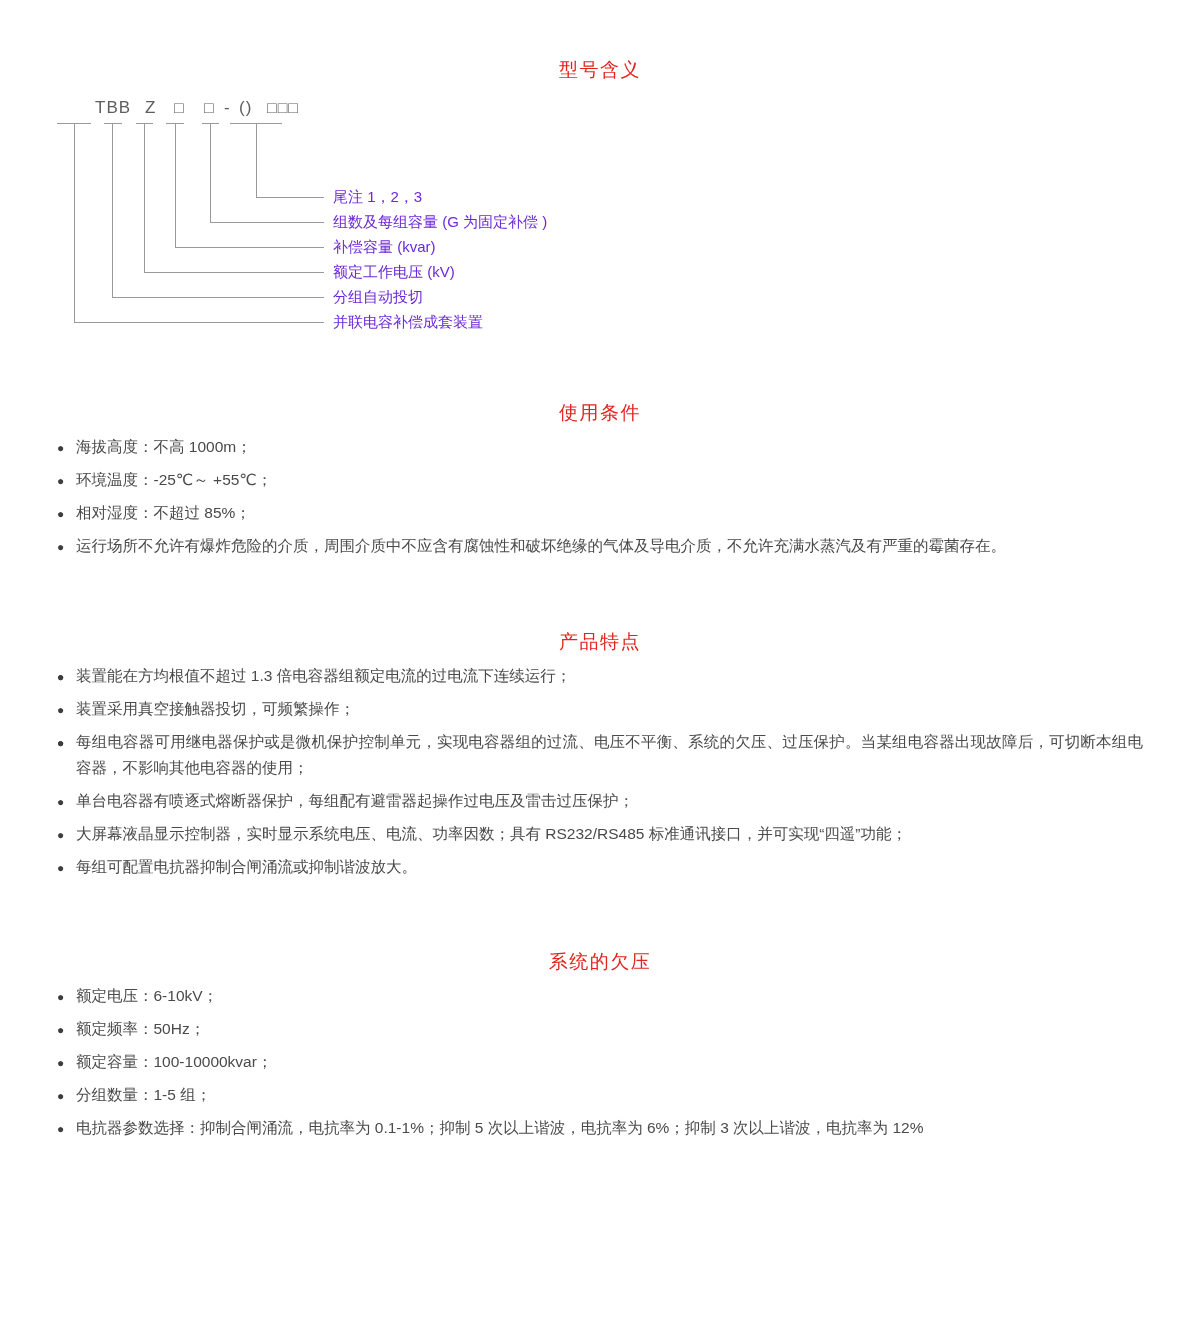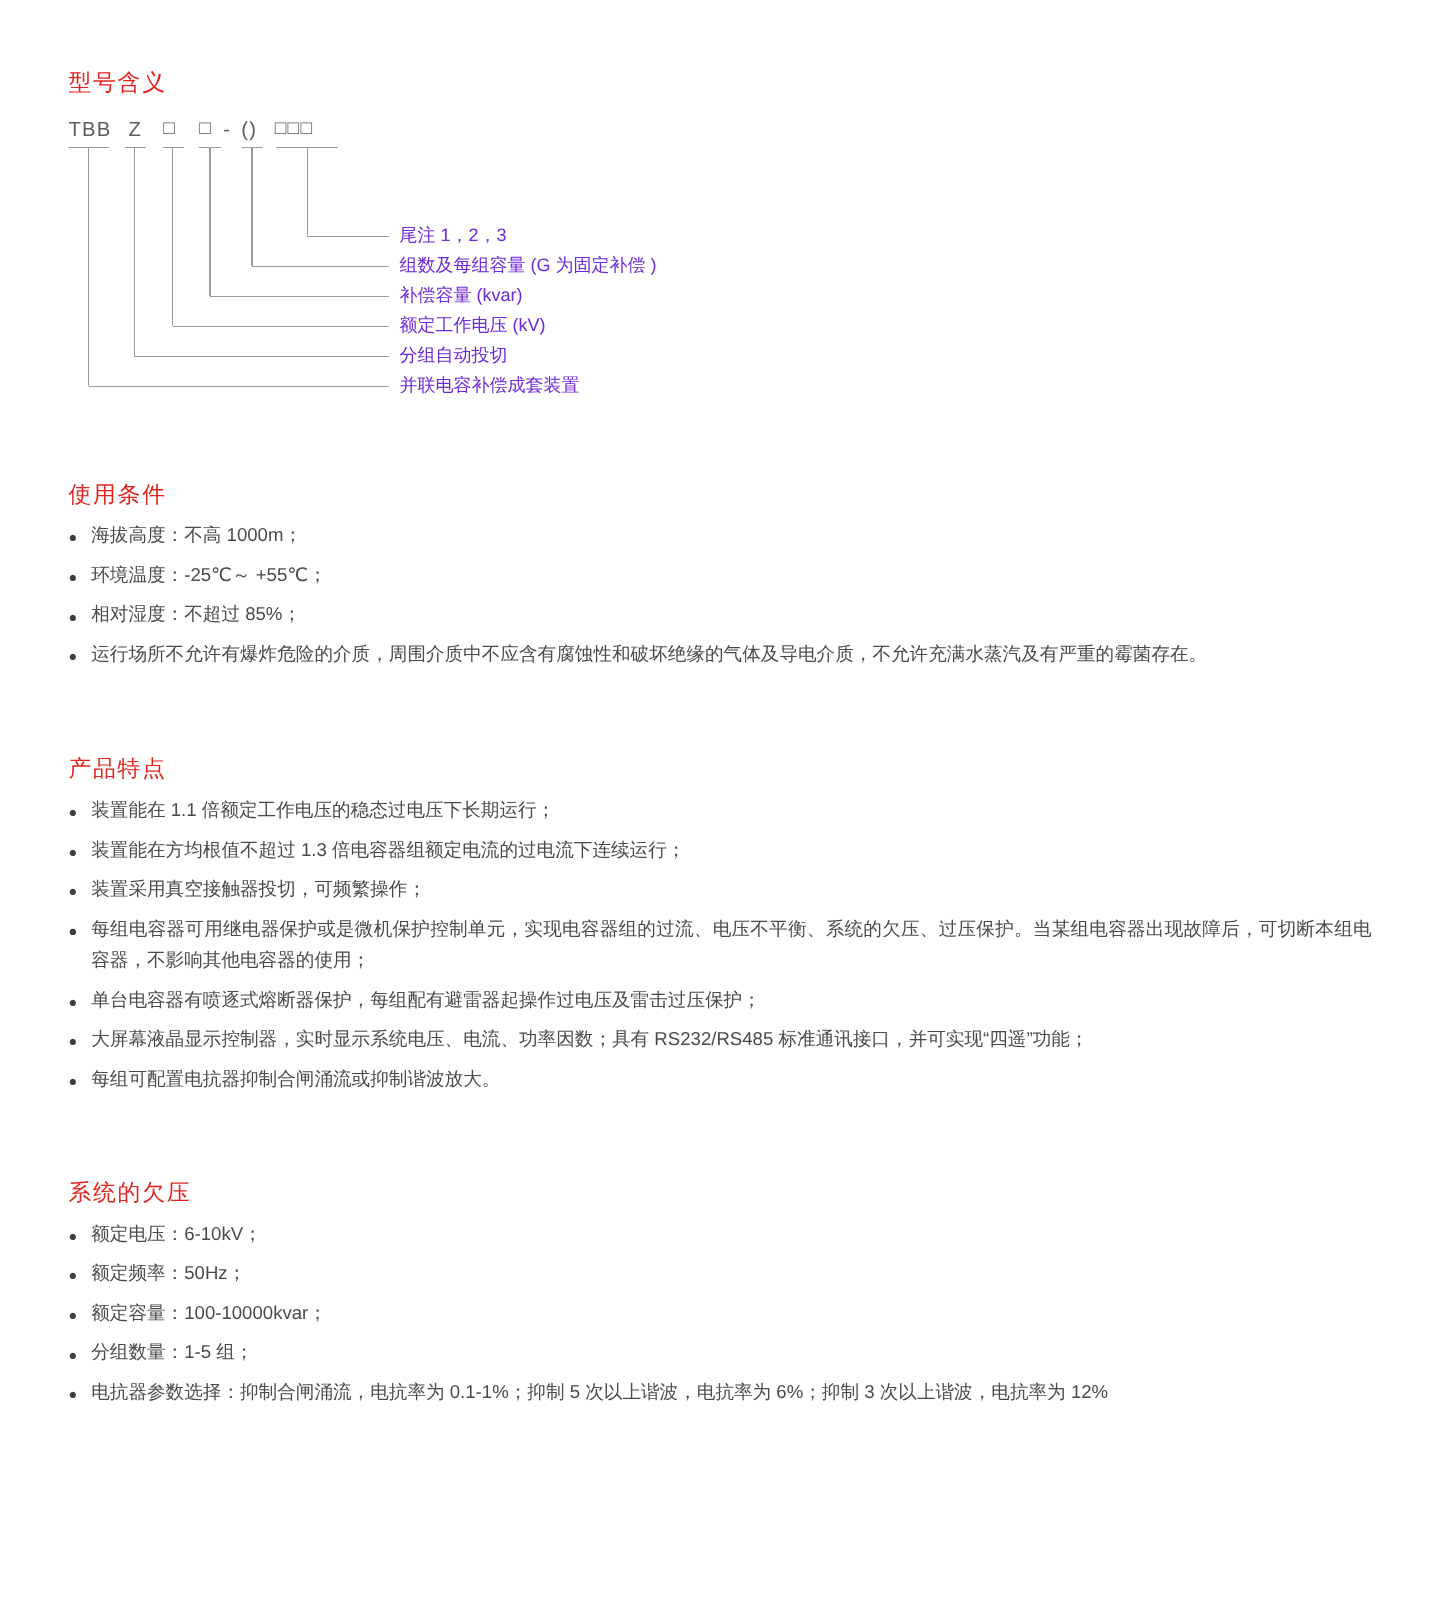--- a/index.html
+++ b/index.html
@@ -11,33 +11,35 @@
     overflow:hidden;
   }
   .page { padding:58px 57px 40px 57px; }
 
   .sec-title {
     color:#e2241e;
     font-size:19px;
     line-height:24px;
     font-weight:500;
     letter-spacing:1.5px;
+    text-align:center;
   }
   .sec-title.h-model  { margin-bottom:15px; }
   .sec-title.h-usage  { margin-top:64px; }
   .sec-title.h-feat   { margin-top:71px; }
   .sec-title.h-param  { margin-top:70px; }
 
   
   .diagram { position:relative; height:240px; }
   .code-part {
     position:absolute; top:0;
     font-size:17px; line-height:22px;
     color:#5e5e5e; letter-spacing:1px;
     white-space:nowrap;
+    margin-left:38px;
   }
   .cp0 { left:0px; }
   .cp1 { left:50px; }
   .cp2 { left:79px;  font-size:16px; }
   .cp3 { left:109px; font-size:16px; }
   .cp4 { left:129px; }
   .cp5 { left:144px; }
   .cp6 { left:172px; font-size:16px; letter-spacing:1px; }
   .diagram svg { position:absolute; left:0; top:24px; }
   .dlabel {
@@ -126,21 +128,21 @@
   <h2 class="sec-title h-usage">使用条件</h2>
   <ul class="bullets">
     <li><span class="dot">●</span><span>海拔高度：不高 1000m；</span></li>
     <li><span class="dot">●</span><span>环境温度：-25℃～ +55℃；</span></li>
     <li><span class="dot">●</span><span>相对湿度：不超过 85%；</span></li>
     <li><span class="dot">●</span><span>运行场所不允许有爆炸危险的介质，周围介质中不应含有腐蚀性和破坏绝缘的气体及导电介质，不允许充满水蒸汽及有严重的霉菌存在。</span></li>
   </ul>
 
   <h2 class="sec-title h-feat">产品特点</h2>
   <ul class="bullets">
-    <li><span class="dot">●</span><span>装置能在 1.1 倍额定工作电压的稳态过电压下长期运行；</span></li>
+    <li><span class="dot">●</span></li>
     <li><span class="dot">●</span><span>装置能在方均根值不超过 1.3 倍电容器组额定电流的过电流下连续运行；</span></li>
     <li><span class="dot">●</span><span>装置采用真空接触器投切，可频繁操作；</span></li>
     <li><span class="dot">●</span></li>
     <li><span class="dot">●</span><span>每组电容器可用继电器保护或是微机保护控制单元，实现电容器组的过流、电压不平衡、系统的欠压、过压保护。当某组电容器出现故障后，可切断本组电容器，不影响其他电容器的使用；</span></li>
     <li><span class="dot">●</span><span>单台电容器有喷逐式熔断器保护，每组配有避雷器起操作过电压及雷击过压保护；</span></li>
     <li><span class="dot">●</span><span>大屏幕液晶显示控制器，实时显示系统电压、电流、功率因数；具有 RS232/RS485 标准通讯接口，并可实现“四遥”功能；</span></li>
     <li><span class="dot">●</span><span>每组可配置电抗器抑制合闸涌流或抑制谐波放大。</span></li>
   </ul>
 
   <h2 class="sec-title h-param">系统的欠压</h2>

